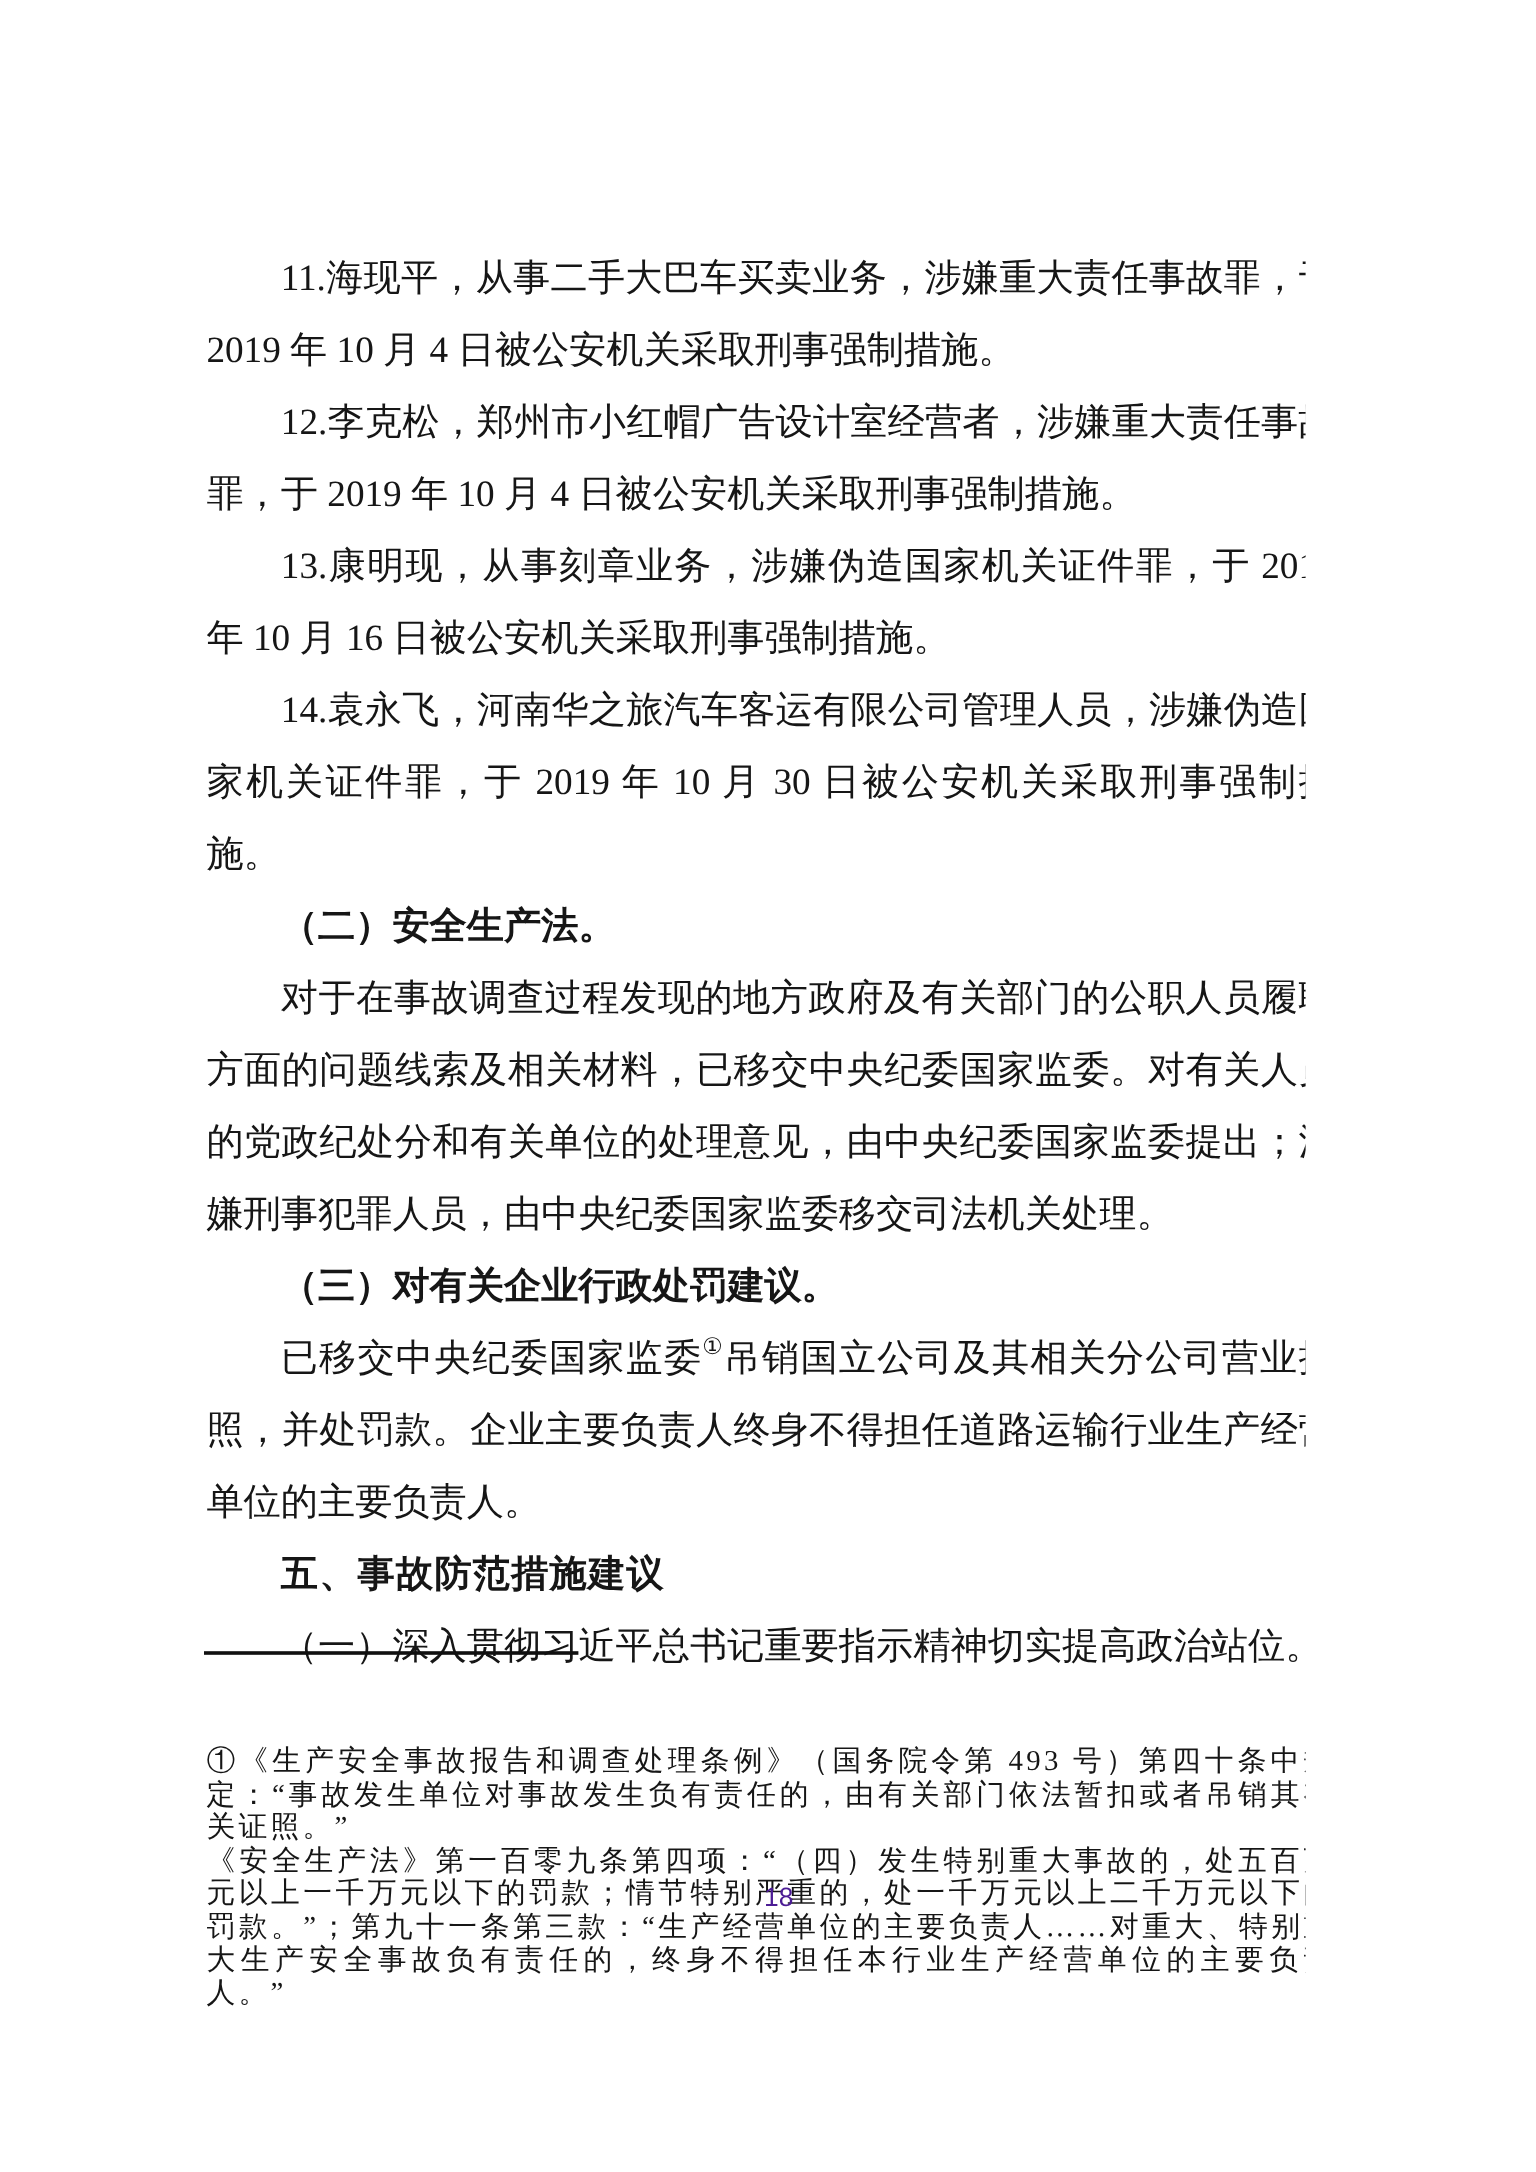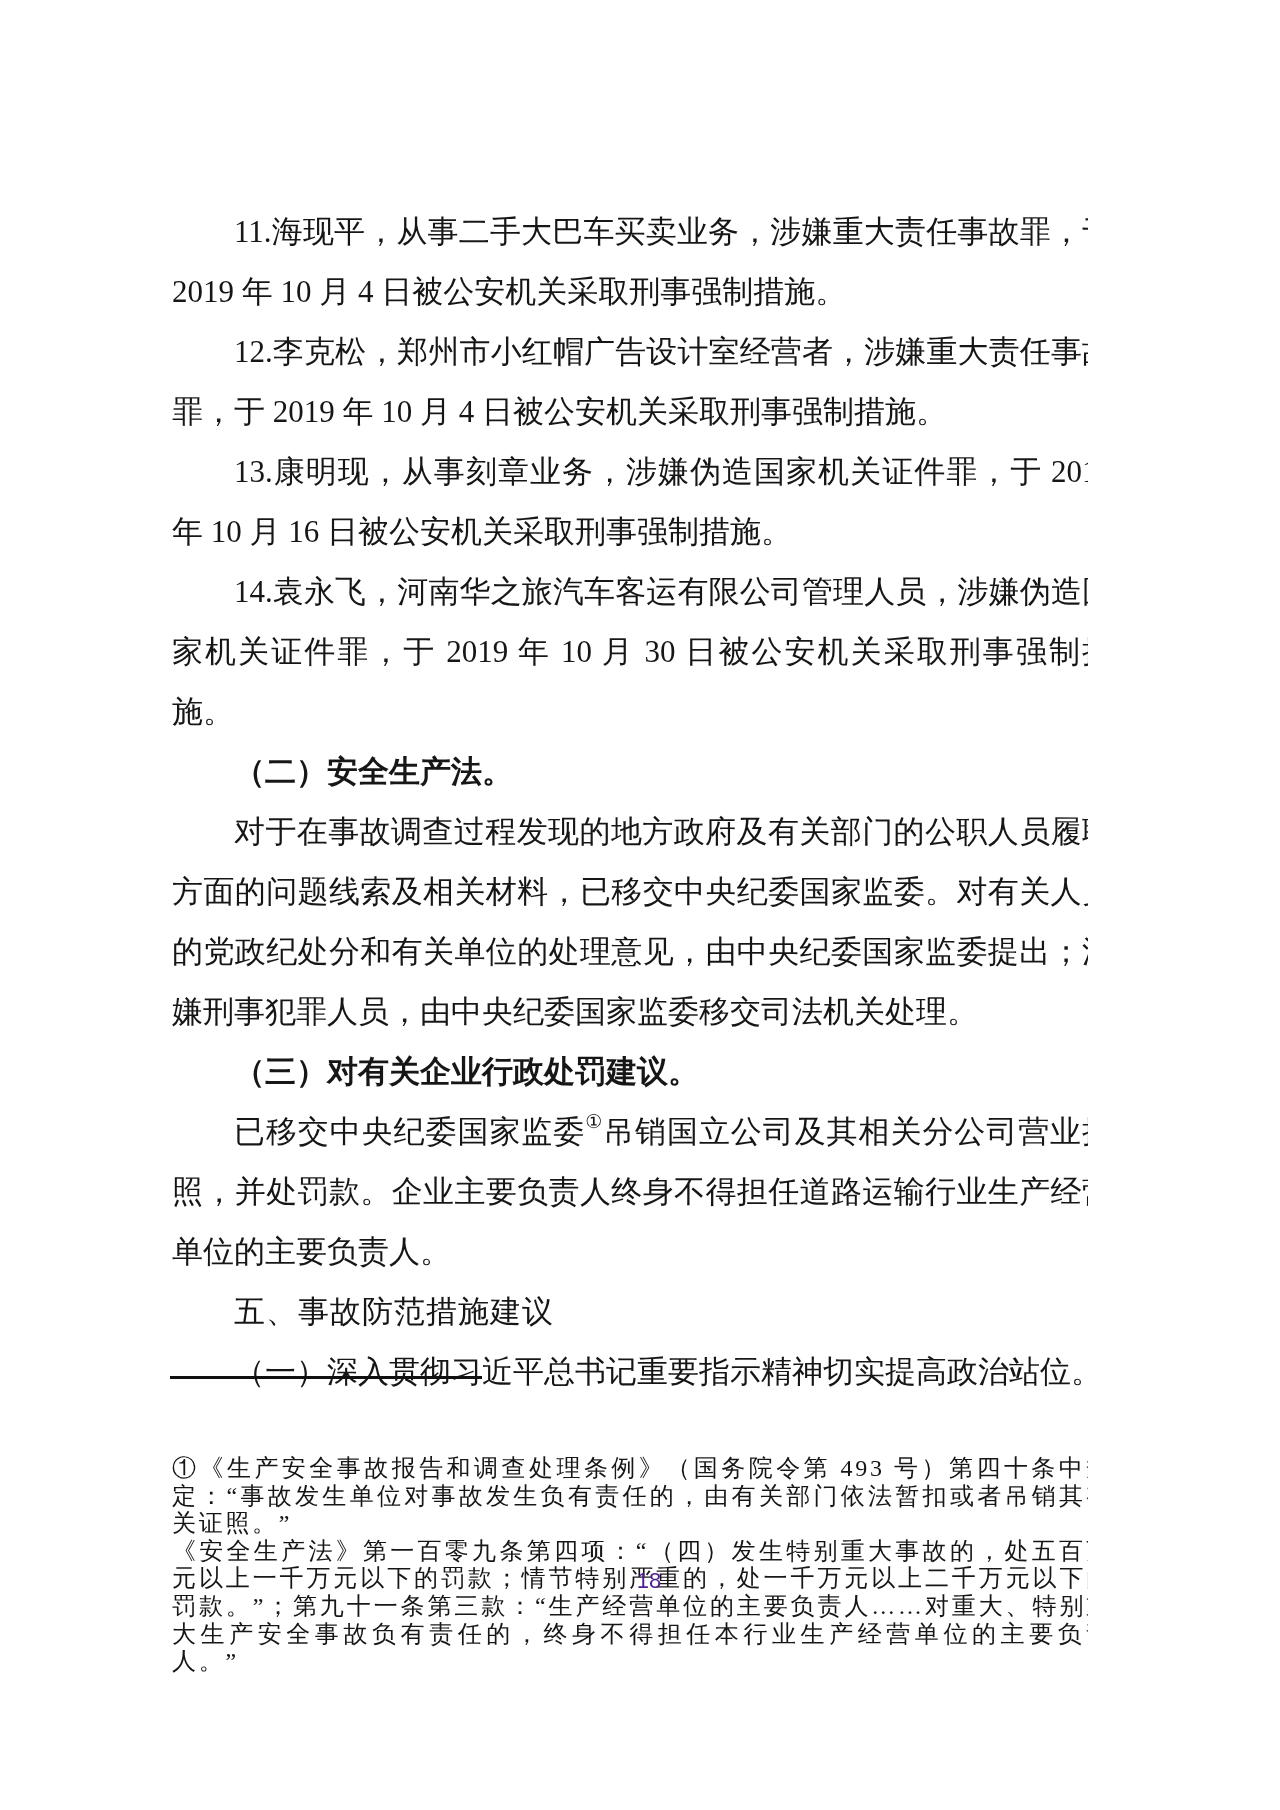--- a/index.html
+++ b/index.html
@@ -26,21 +26,21 @@
     text-align: justify;
   }
   .body-text p {
     margin: 0;
     text-indent: 62px;
   }
   .p-sub {
     font-weight: 600;
   }
   .p-chapter {
-    font-weight: 400;
+    font-weight: 700;
     font-family: "Liberation Sans", "DejaVu Sans", sans-serif;
     letter-spacing: 1px;
   }
   .fn-ref {
     font-size: 19px;
     line-height: 0;
     vertical-align: 14px;
   }
   .footnote-rule {
     position: absolute;

